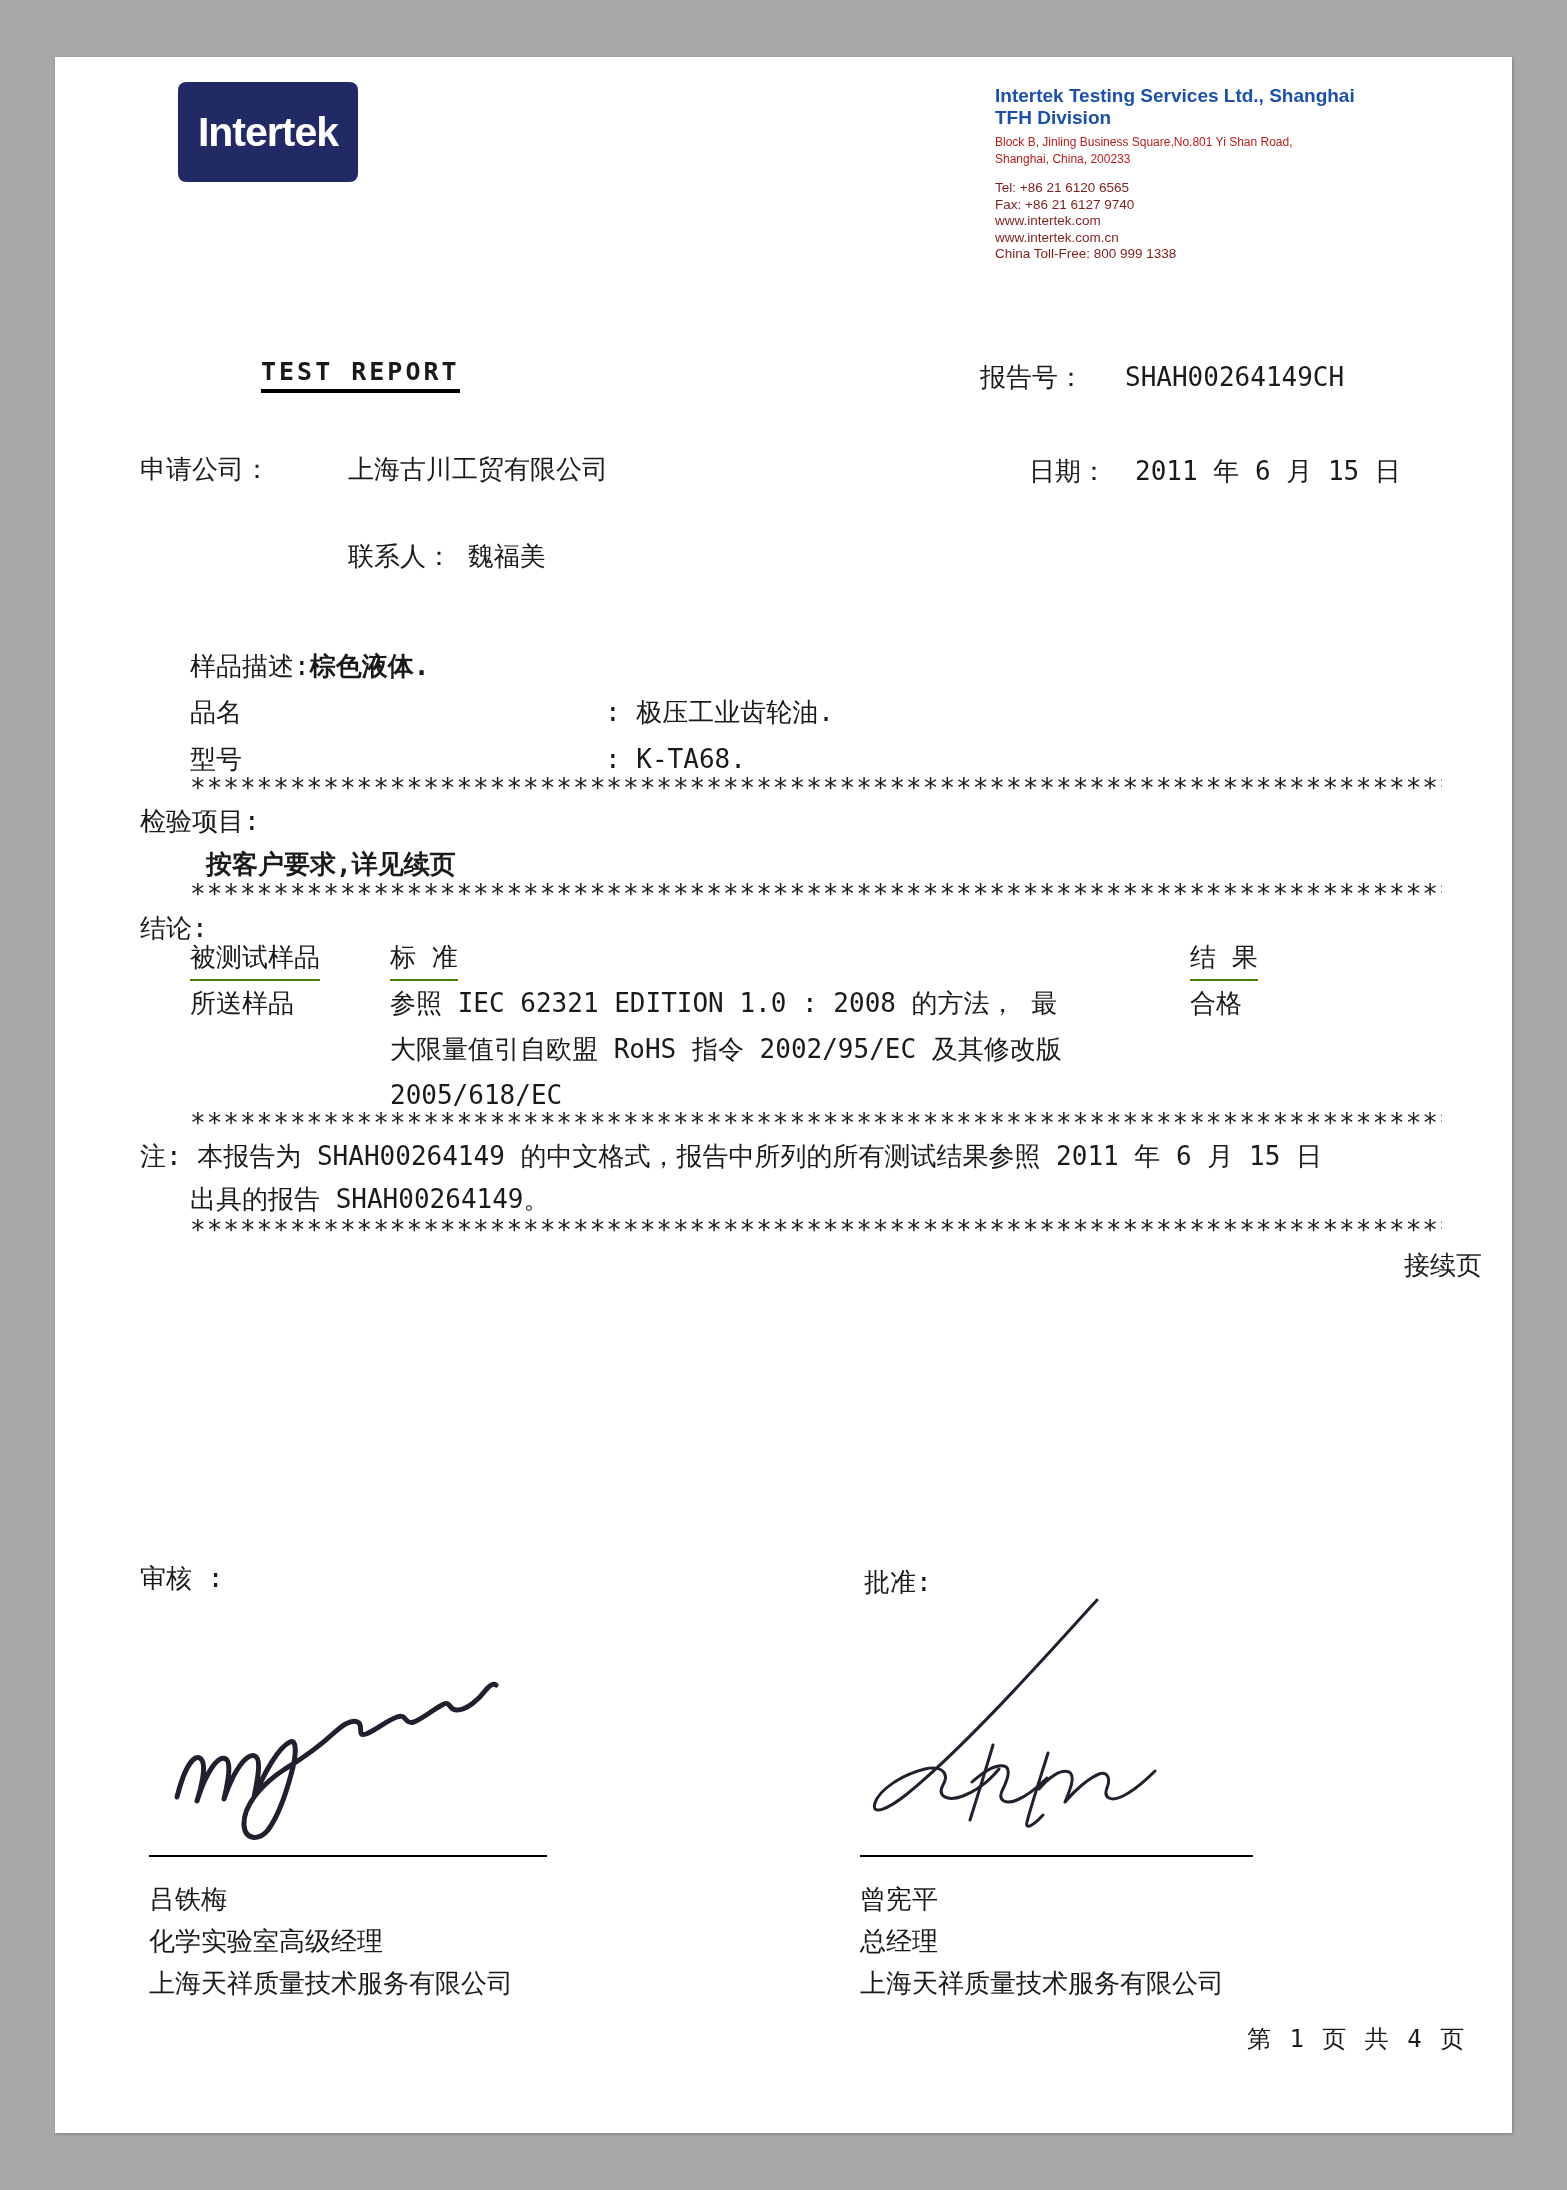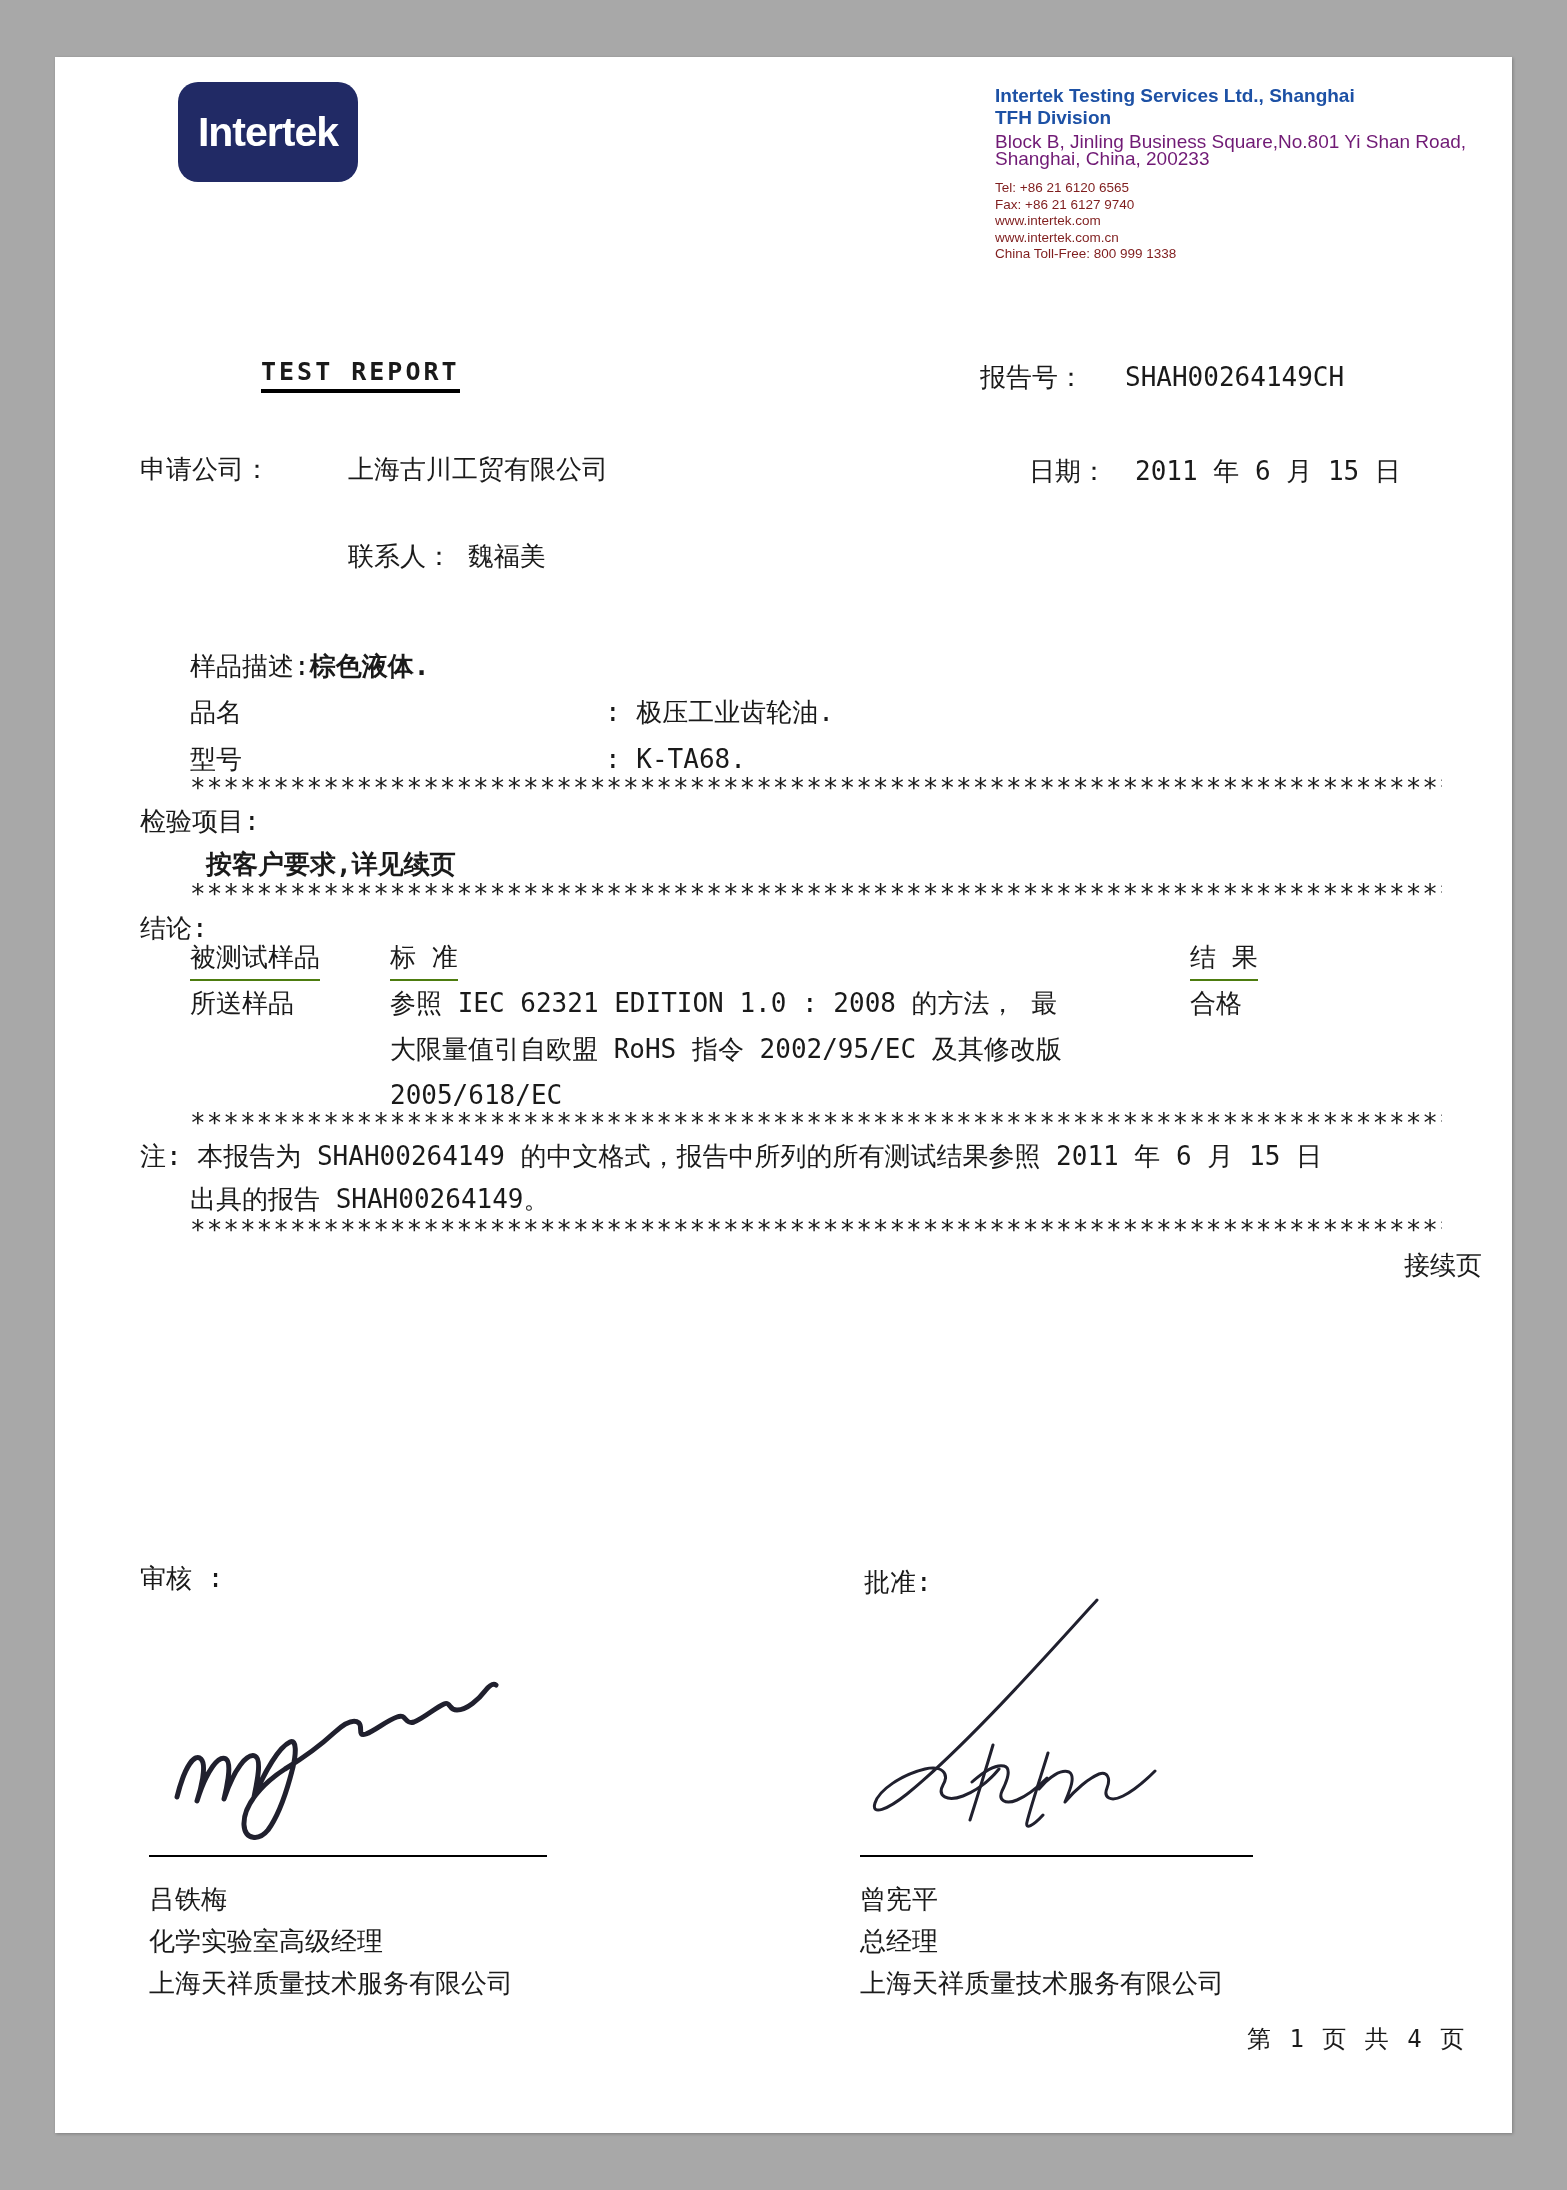--- a/index.html
+++ b/index.html
@@ -18,31 +18,31 @@
     box-shadow: 1px 1px 3px rgba(0,0,0,0.25);
   }
   .abs { position: absolute; white-space: nowrap; }
   .line { font-size: 26px; line-height: 1.25; }
 
   
   .logo {
     left: 123px; top: 25px;
     width: 180px; height: 100px;
     background: #212a65;
-    border-radius: 20px;
+    border-radius: 8px;
     display: flex; align-items: center; justify-content: center;
   }
   .logo-text {
     color: #ffffff;
     font-family: "Liberation Sans", sans-serif;
     font-size: 41px; font-weight: 600; letter-spacing: -1px;
   }
   .hdr { left: 940px; top: 28px; font-family: "Liberation Sans", sans-serif; }
   .hdr-title { font-size: 19px; font-weight: bold; color: #1d51a5; line-height: 22px; }
-  .hdr-addr { font-size: 19px; color: #701a75; line-height: 16.5px; margin-top: 5px; }
+  .hdr-addr { font-size: 12px; color: #b91c1c; line-height: 16.5px; margin-top: 5px; }
   .hdr-contact { font-size: 13.5px; color: #7f1d1d; line-height: 16.5px; margin-top: 13px; }
 
   
   .report-title {
     left: 206px; top: 300px;
     font-size: 25px; font-weight: bold; letter-spacing: 3px;
     border-bottom: 4px solid #000;
     padding-bottom: 3px;
   }
   .sep {

